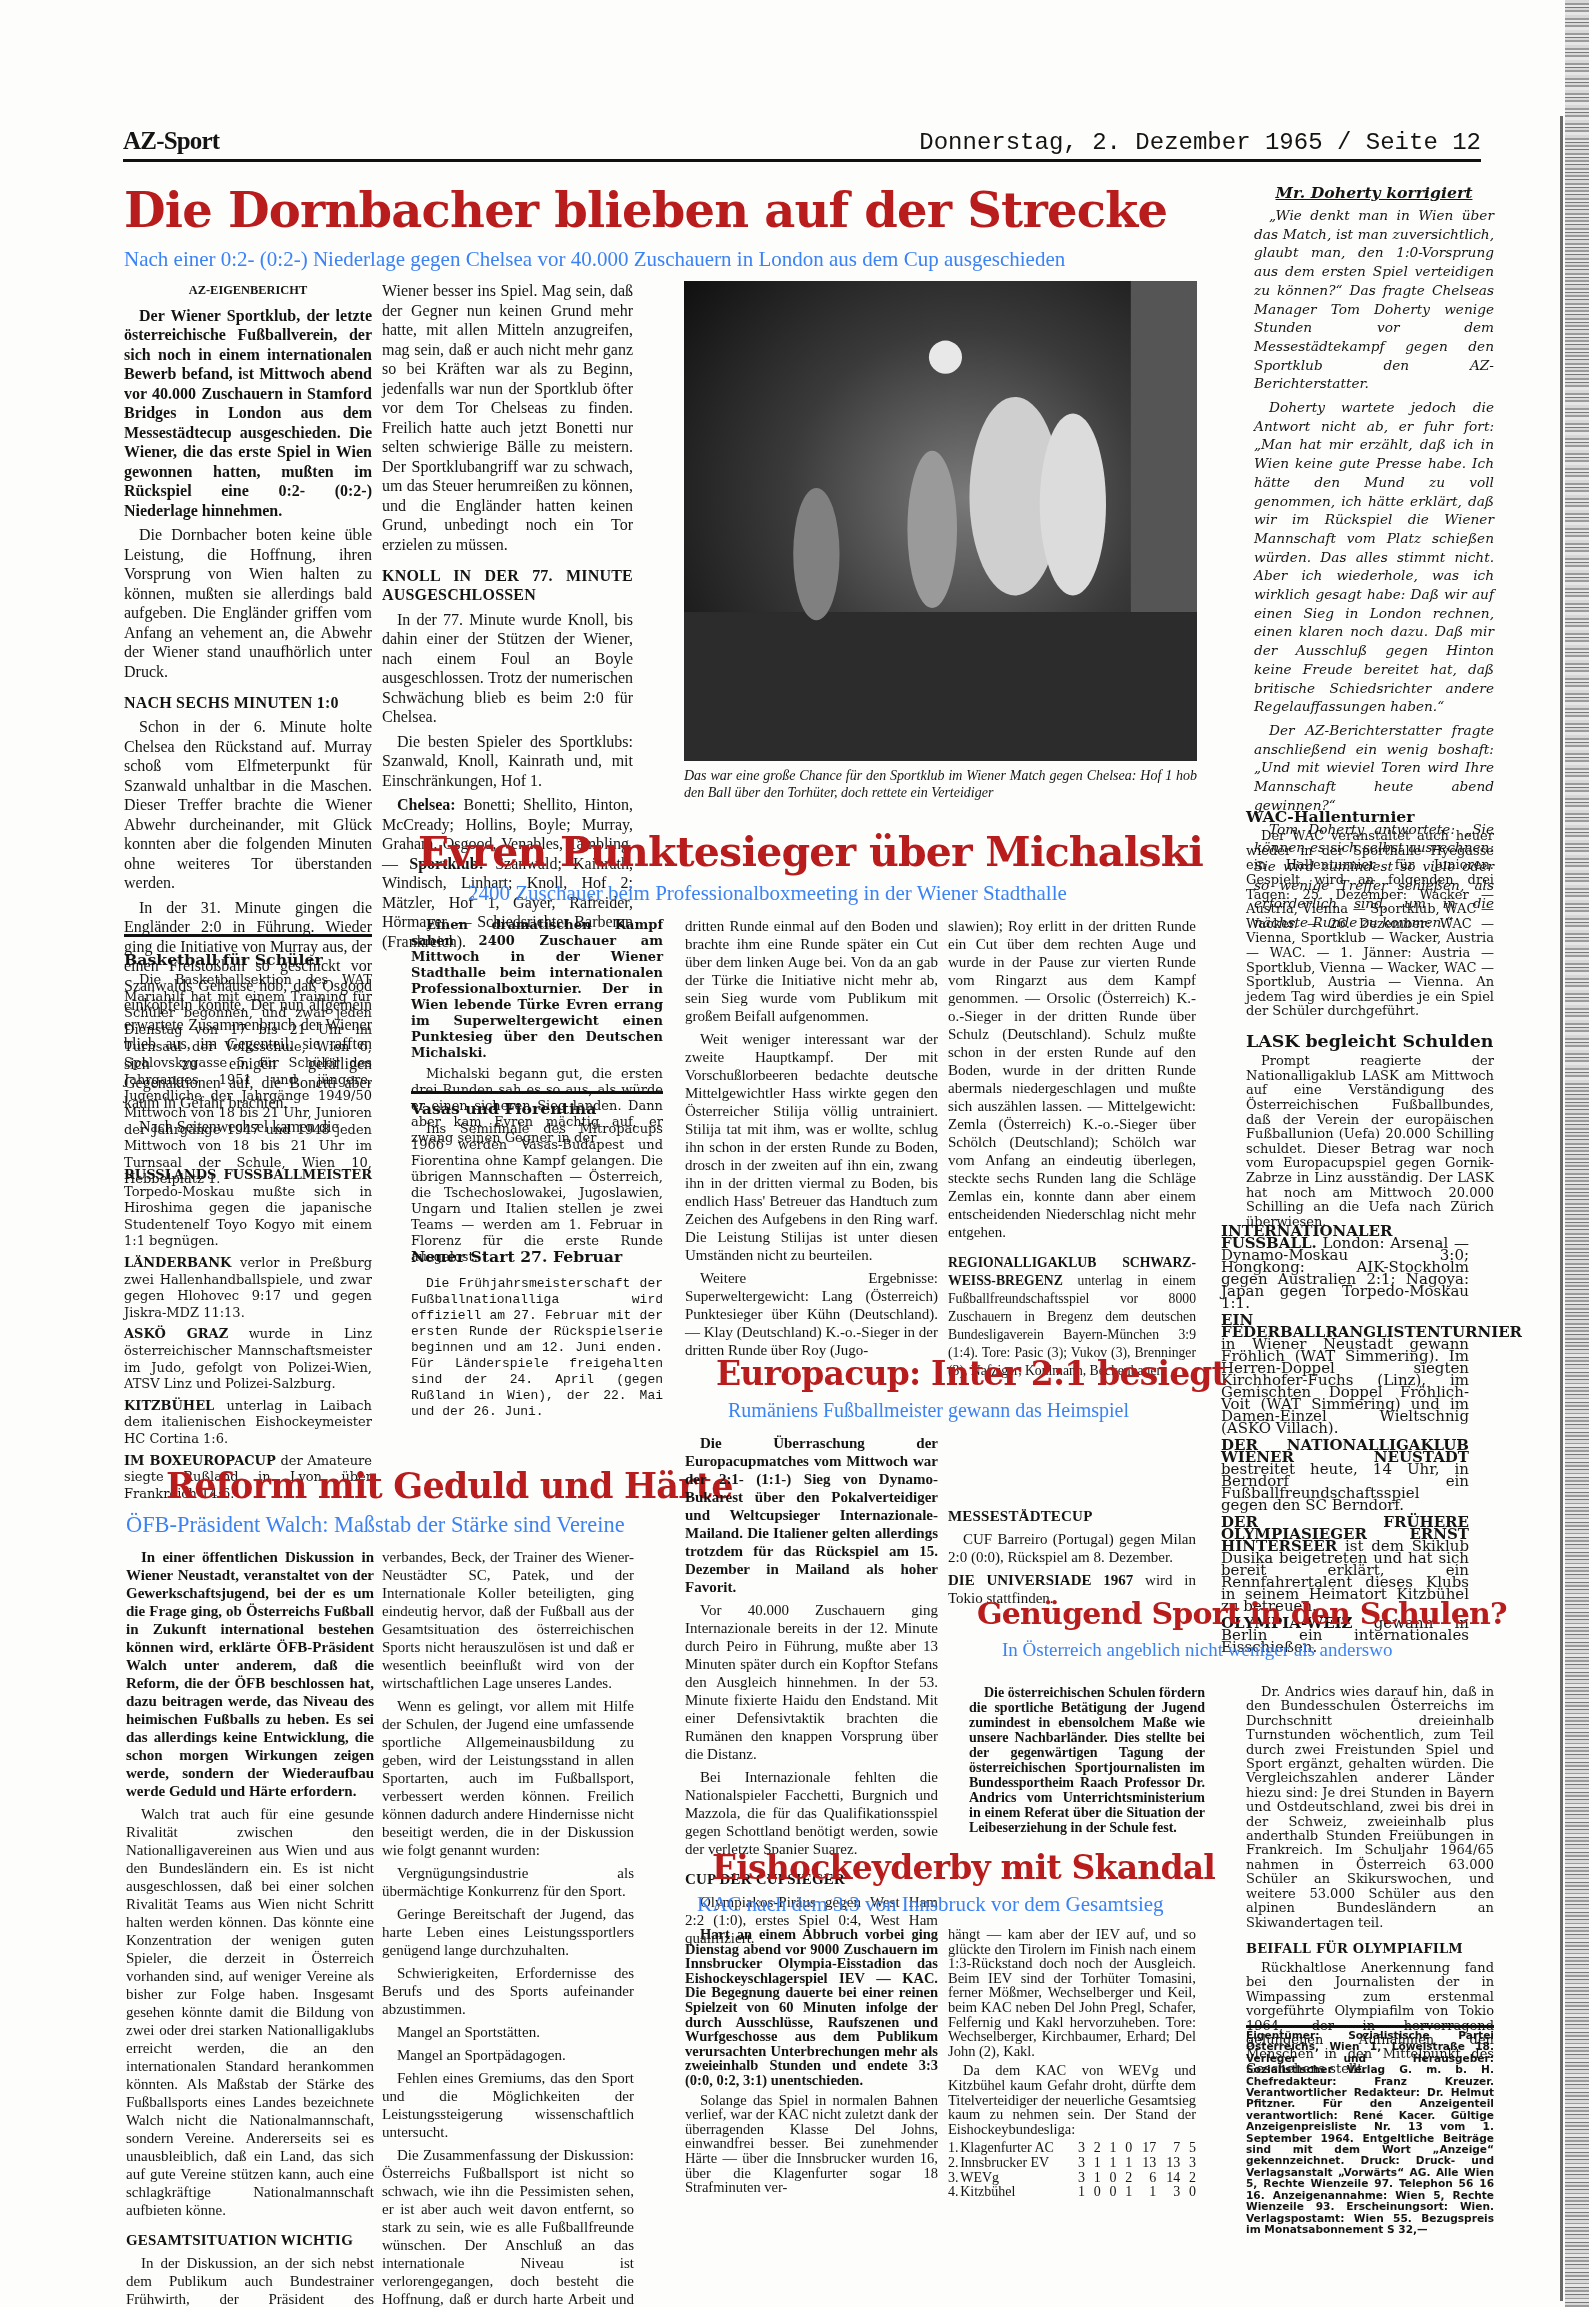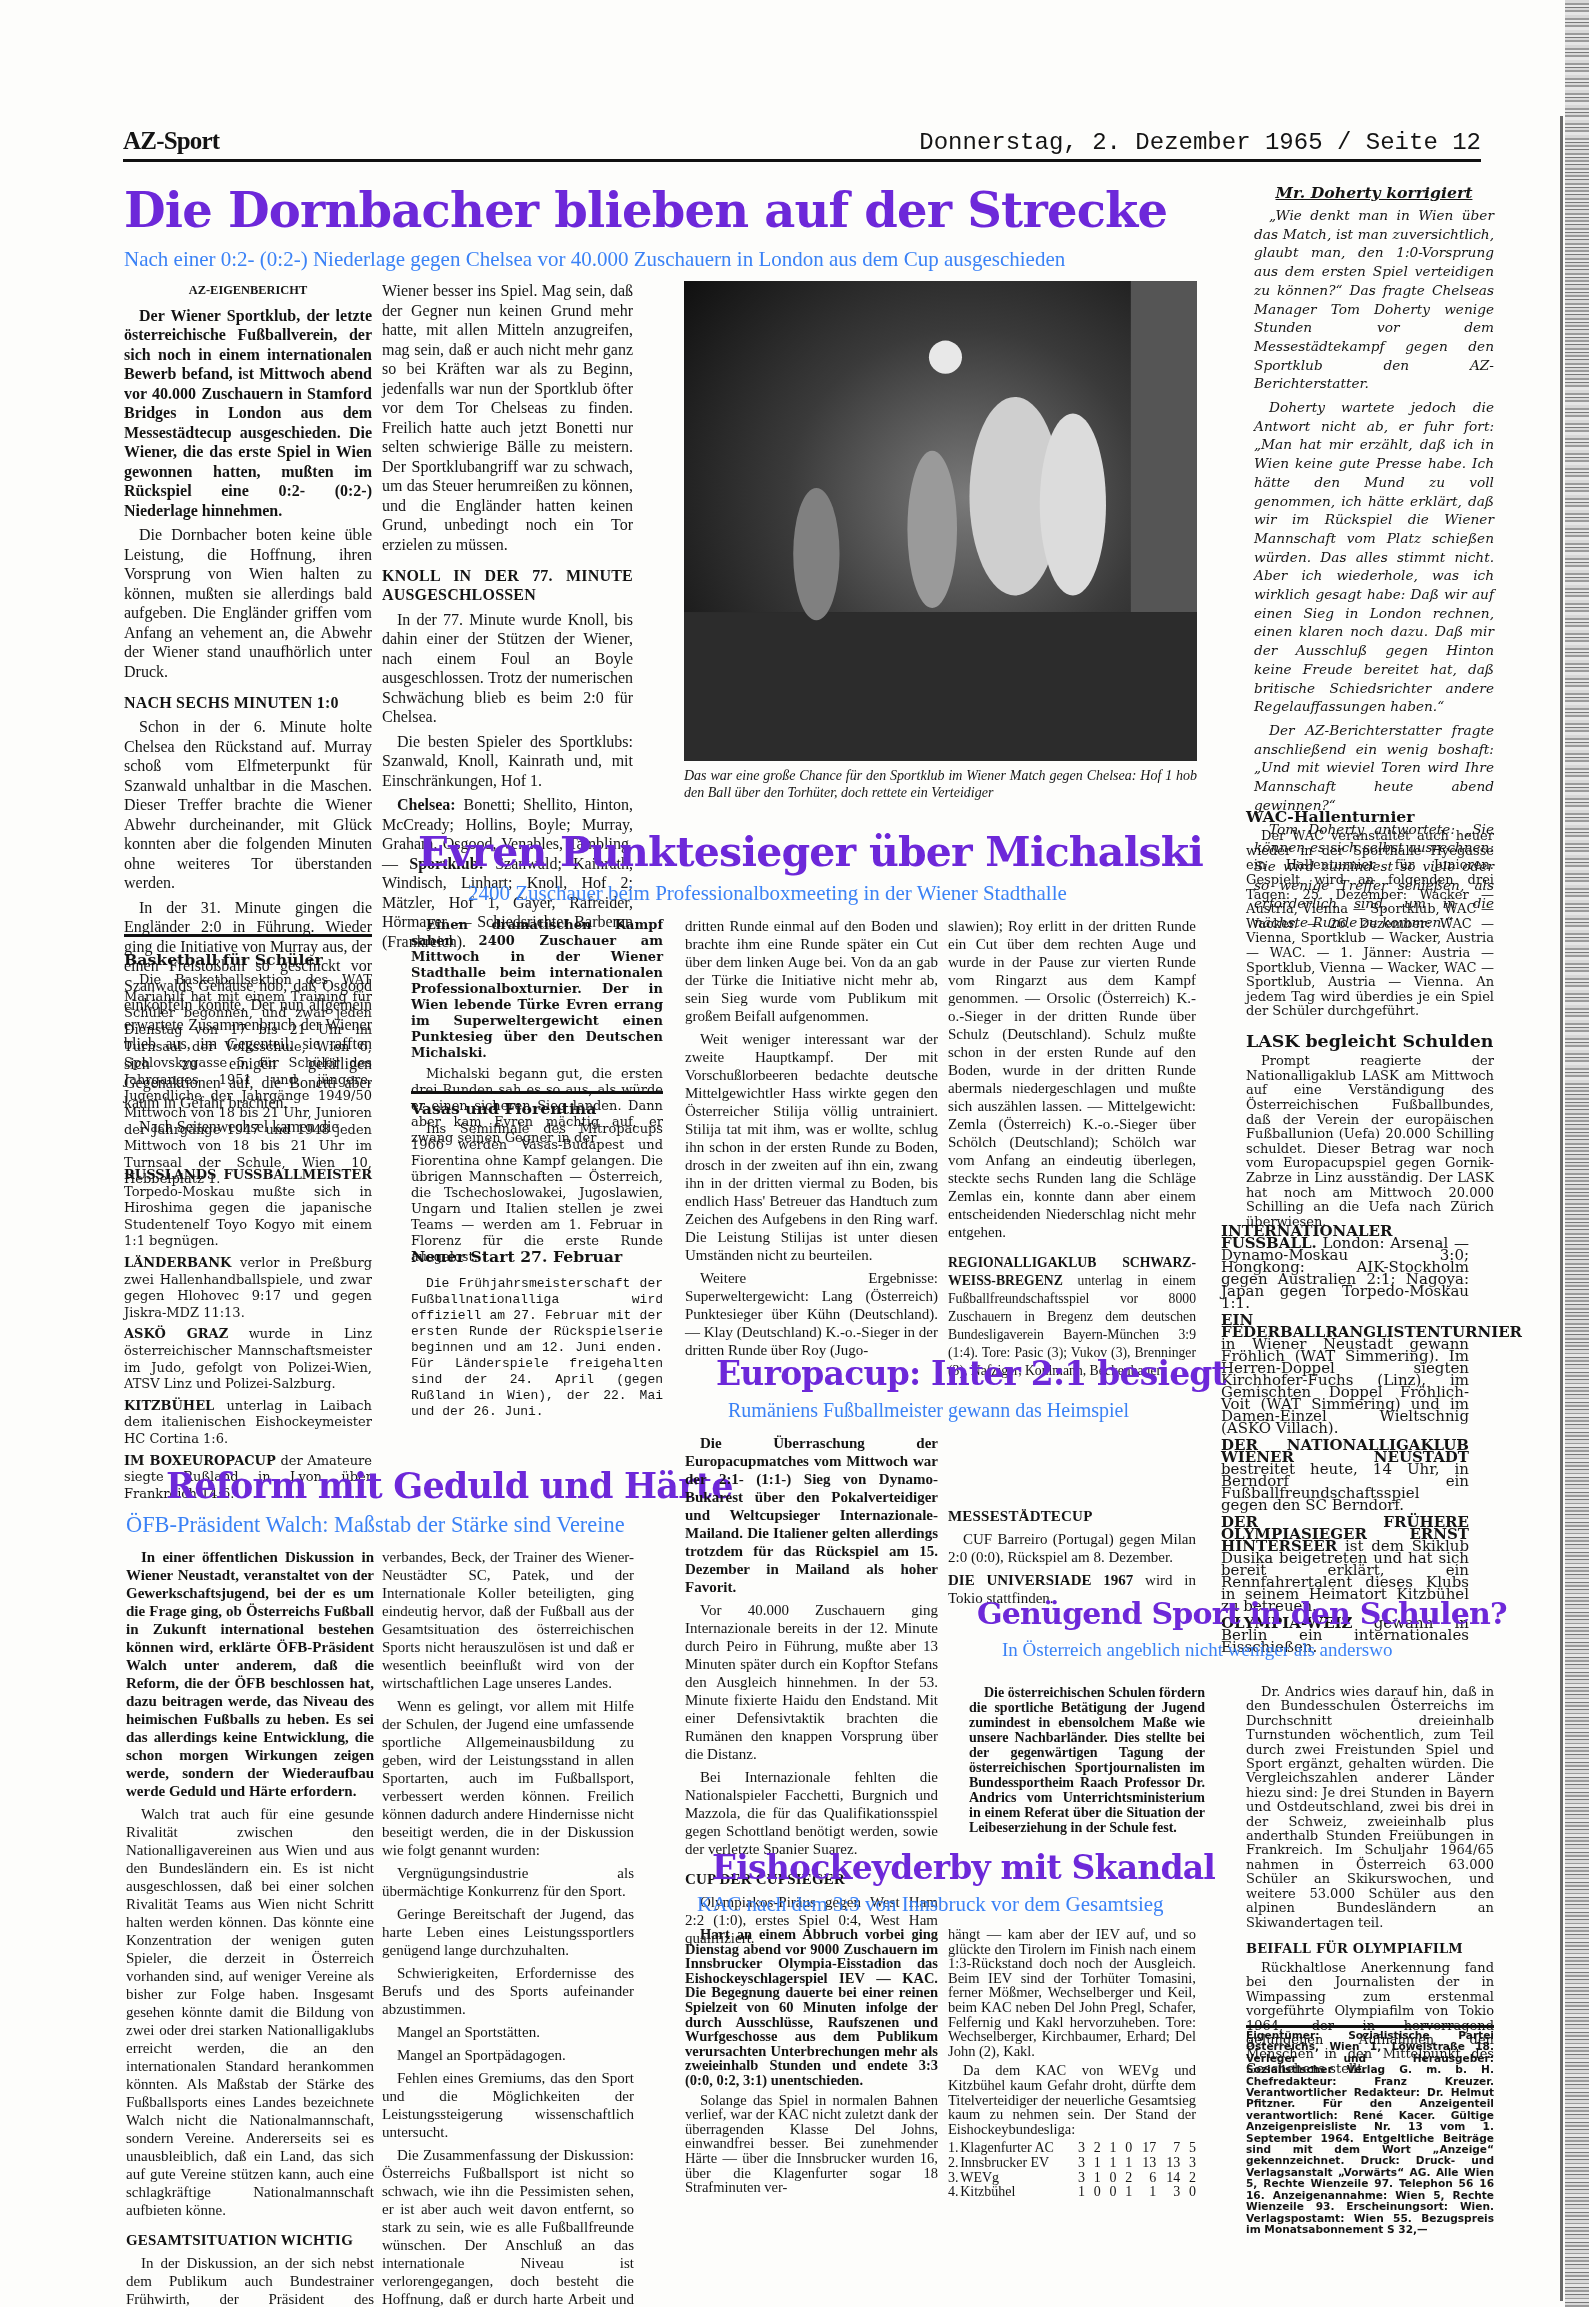--- a/index.html
+++ b/index.html
@@ -3,21 +3,21 @@
 <meta charset="utf-8">
 <style>
   html,body{margin:0;padding:0;background:#fdfdfb;}
   body{width:1589px;height:2307px;position:relative;overflow:hidden;color:#141414;
        font-family:"DejaVu Serif","Liberation Serif",serif;}
   .abs{position:absolute;}
   .masthead{left:123px;top:124px;width:1358px;height:33px;}
   .masthead .brand{position:absolute;left:0;top:3.3px;font-family:"Liberation Serif",serif;font-weight:bold;font-size:25px;letter-spacing:-0.8px;}
   .masthead .date{position:absolute;right:0;top:5px;font-family:Liberation Mono, monospace;font-size:24px;}
   .rule{position:absolute;background:#111;}
-  .h1{font-family:"DejaVu Serif",serif;font-weight:bold;letter-spacing:-0.8px;color:#6d28d9;white-space:nowrap;}
+  .h1{font-family:"DejaVu Serif",serif;font-weight:bold;letter-spacing:-0.8px;color:#b91c1c;white-space:nowrap;}
   .sub{font-family:"Liberation Serif",serif;color:#3b82f6;white-space:nowrap;}
   .col{font-family:"Liberation Serif",serif;font-size:16px;line-height:19.5px;text-align:justify;hyphens:manual;}
   .col p{margin:0 0 5px 0;text-indent:15px;}
   .col p.noind{text-indent:0;}
   .col .lead{font-weight:bold;}
   .col .sh{font-weight:bold;text-indent:0;margin:11.6px 0 5px 0;letter-spacing:0.2px;}
   .ital{font-style:italic;}
   .dot{font-size:13px;line-height:16.6px;}
   .box-h{font-family:"DejaVu Serif",serif;font-weight:bold;text-align:left;}
   .photo{background:#222;overflow:hidden;}

